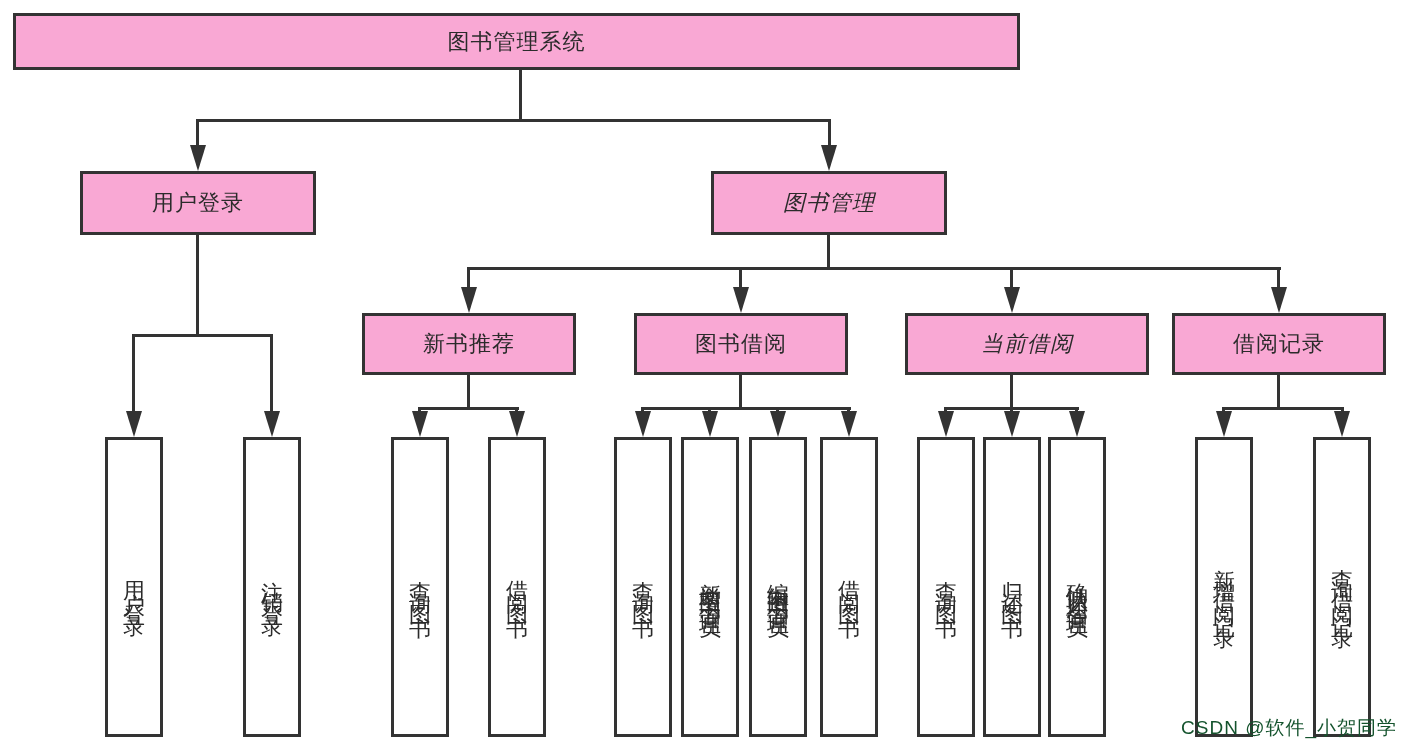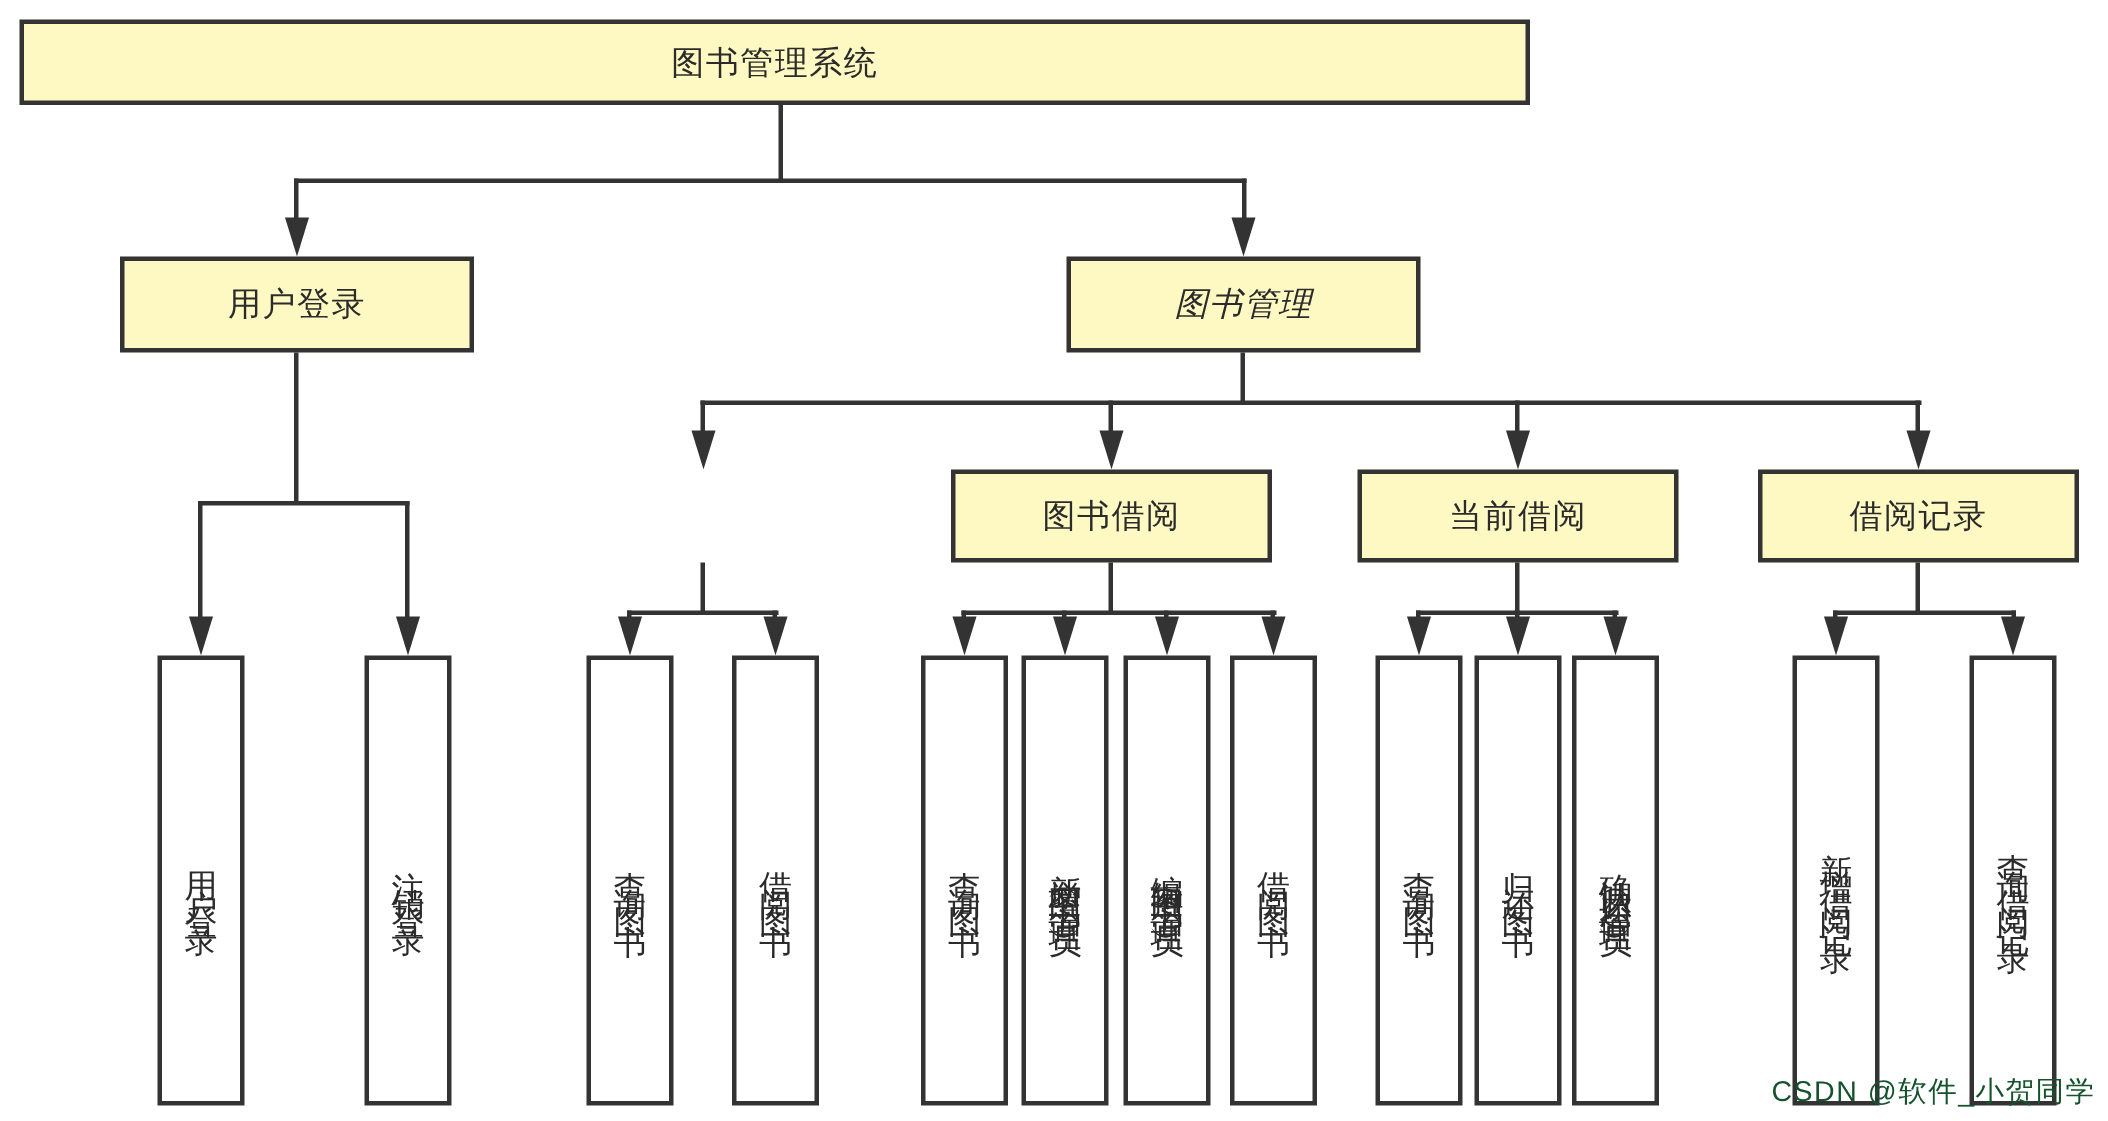--- a/index.html
+++ b/index.html
@@ -7,21 +7,21 @@
     position:relative;
     width:1405px;height:747px;
     background:#ffffff;
     overflow:hidden;
     font-family:"Liberation Sans","DejaVu Sans",sans-serif;
     color:#2b2b2b;
   }
   .box{
     position:absolute;
     box-sizing:border-box;
-    background:#fef9c3;
+    background:#f9a8d4;
     border:3px solid #333;
     display:flex;
     align-items:center;
     justify-content:center;
     font-size:22px;
     letter-spacing:1px;
     color:#2b2b2b;
   }
   .vbox{
     position:absolute;
@@ -92,24 +92,27 @@
   <div class="hline" style="left:467px;top:267px;width:814px;"></div>
   <div class="vline" style="left:467px;top:267px;height:24px;"></div>
   <div class="arrow" style="left:461px;top:287px;"></div>
   <div class="vline" style="left:739px;top:267px;height:24px;"></div>
   <div class="arrow" style="left:733px;top:287px;"></div>
   <div class="vline" style="left:1010px;top:267px;height:24px;"></div>
   <div class="arrow" style="left:1004px;top:287px;"></div>
   <div class="vline" style="left:1277px;top:267px;height:24px;"></div>
   <div class="arrow" style="left:1271px;top:287px;"></div>
 
+  <div class="box" style="left:362px;top:313px;width:214px;height:62px;">
+    <span>新书推荐</span>
+  </div>
   <div class="box" style="left:634px;top:313px;width:214px;height:62px;">
     <span>图书借阅</span>
   </div>
-  <div class="box" style="left:905px;top:313px;width:214px;height:62px;">
+  <div class="box" style="left:905px;top:313px;width:244px;height:62px;font-style:italic;">
     <span>当前借阅</span>
   </div>
   <div class="box" style="left:1172px;top:313px;width:214px;height:62px;">
     <span>借阅记录</span>
   </div>
 
   <div class="vline" style="left:467px;top:375px;height:33px;"></div>
   <div class="hline" style="left:418px;top:407px;width:101px;"></div>
   <div class="vline" style="left:418px;top:407px;height:8px;"></div>
   <div class="arrow" style="left:412px;top:411px;"></div>

